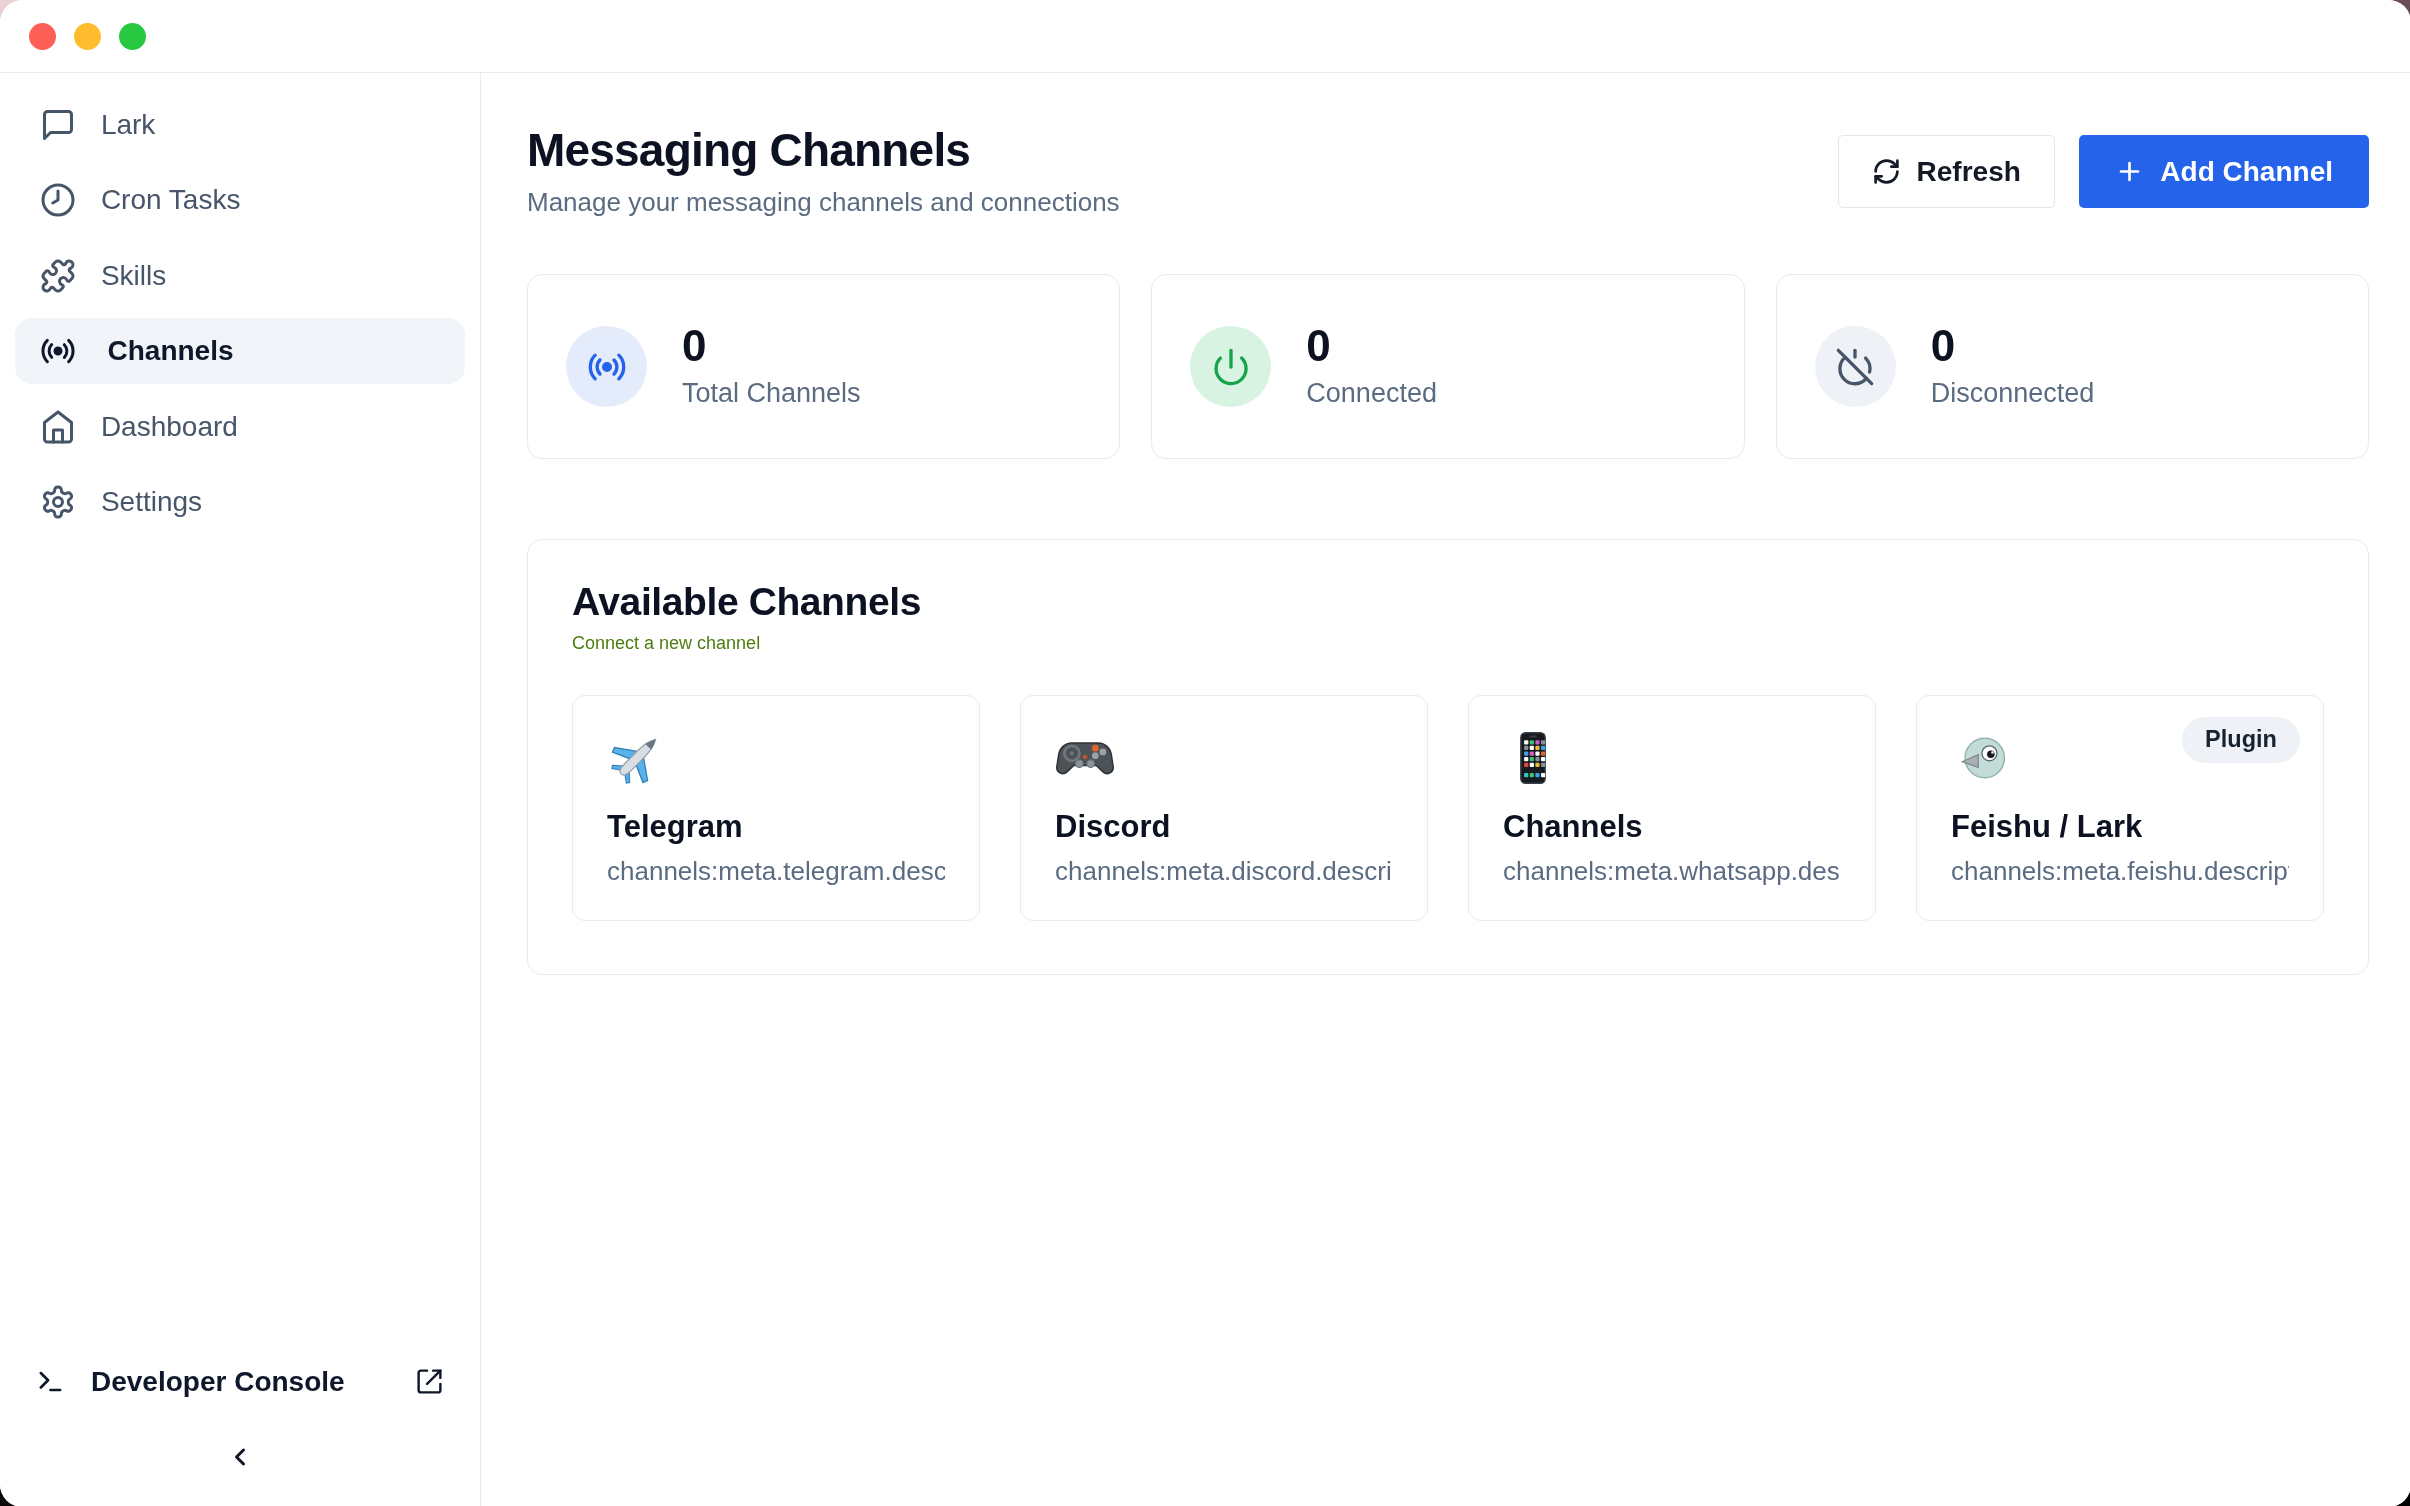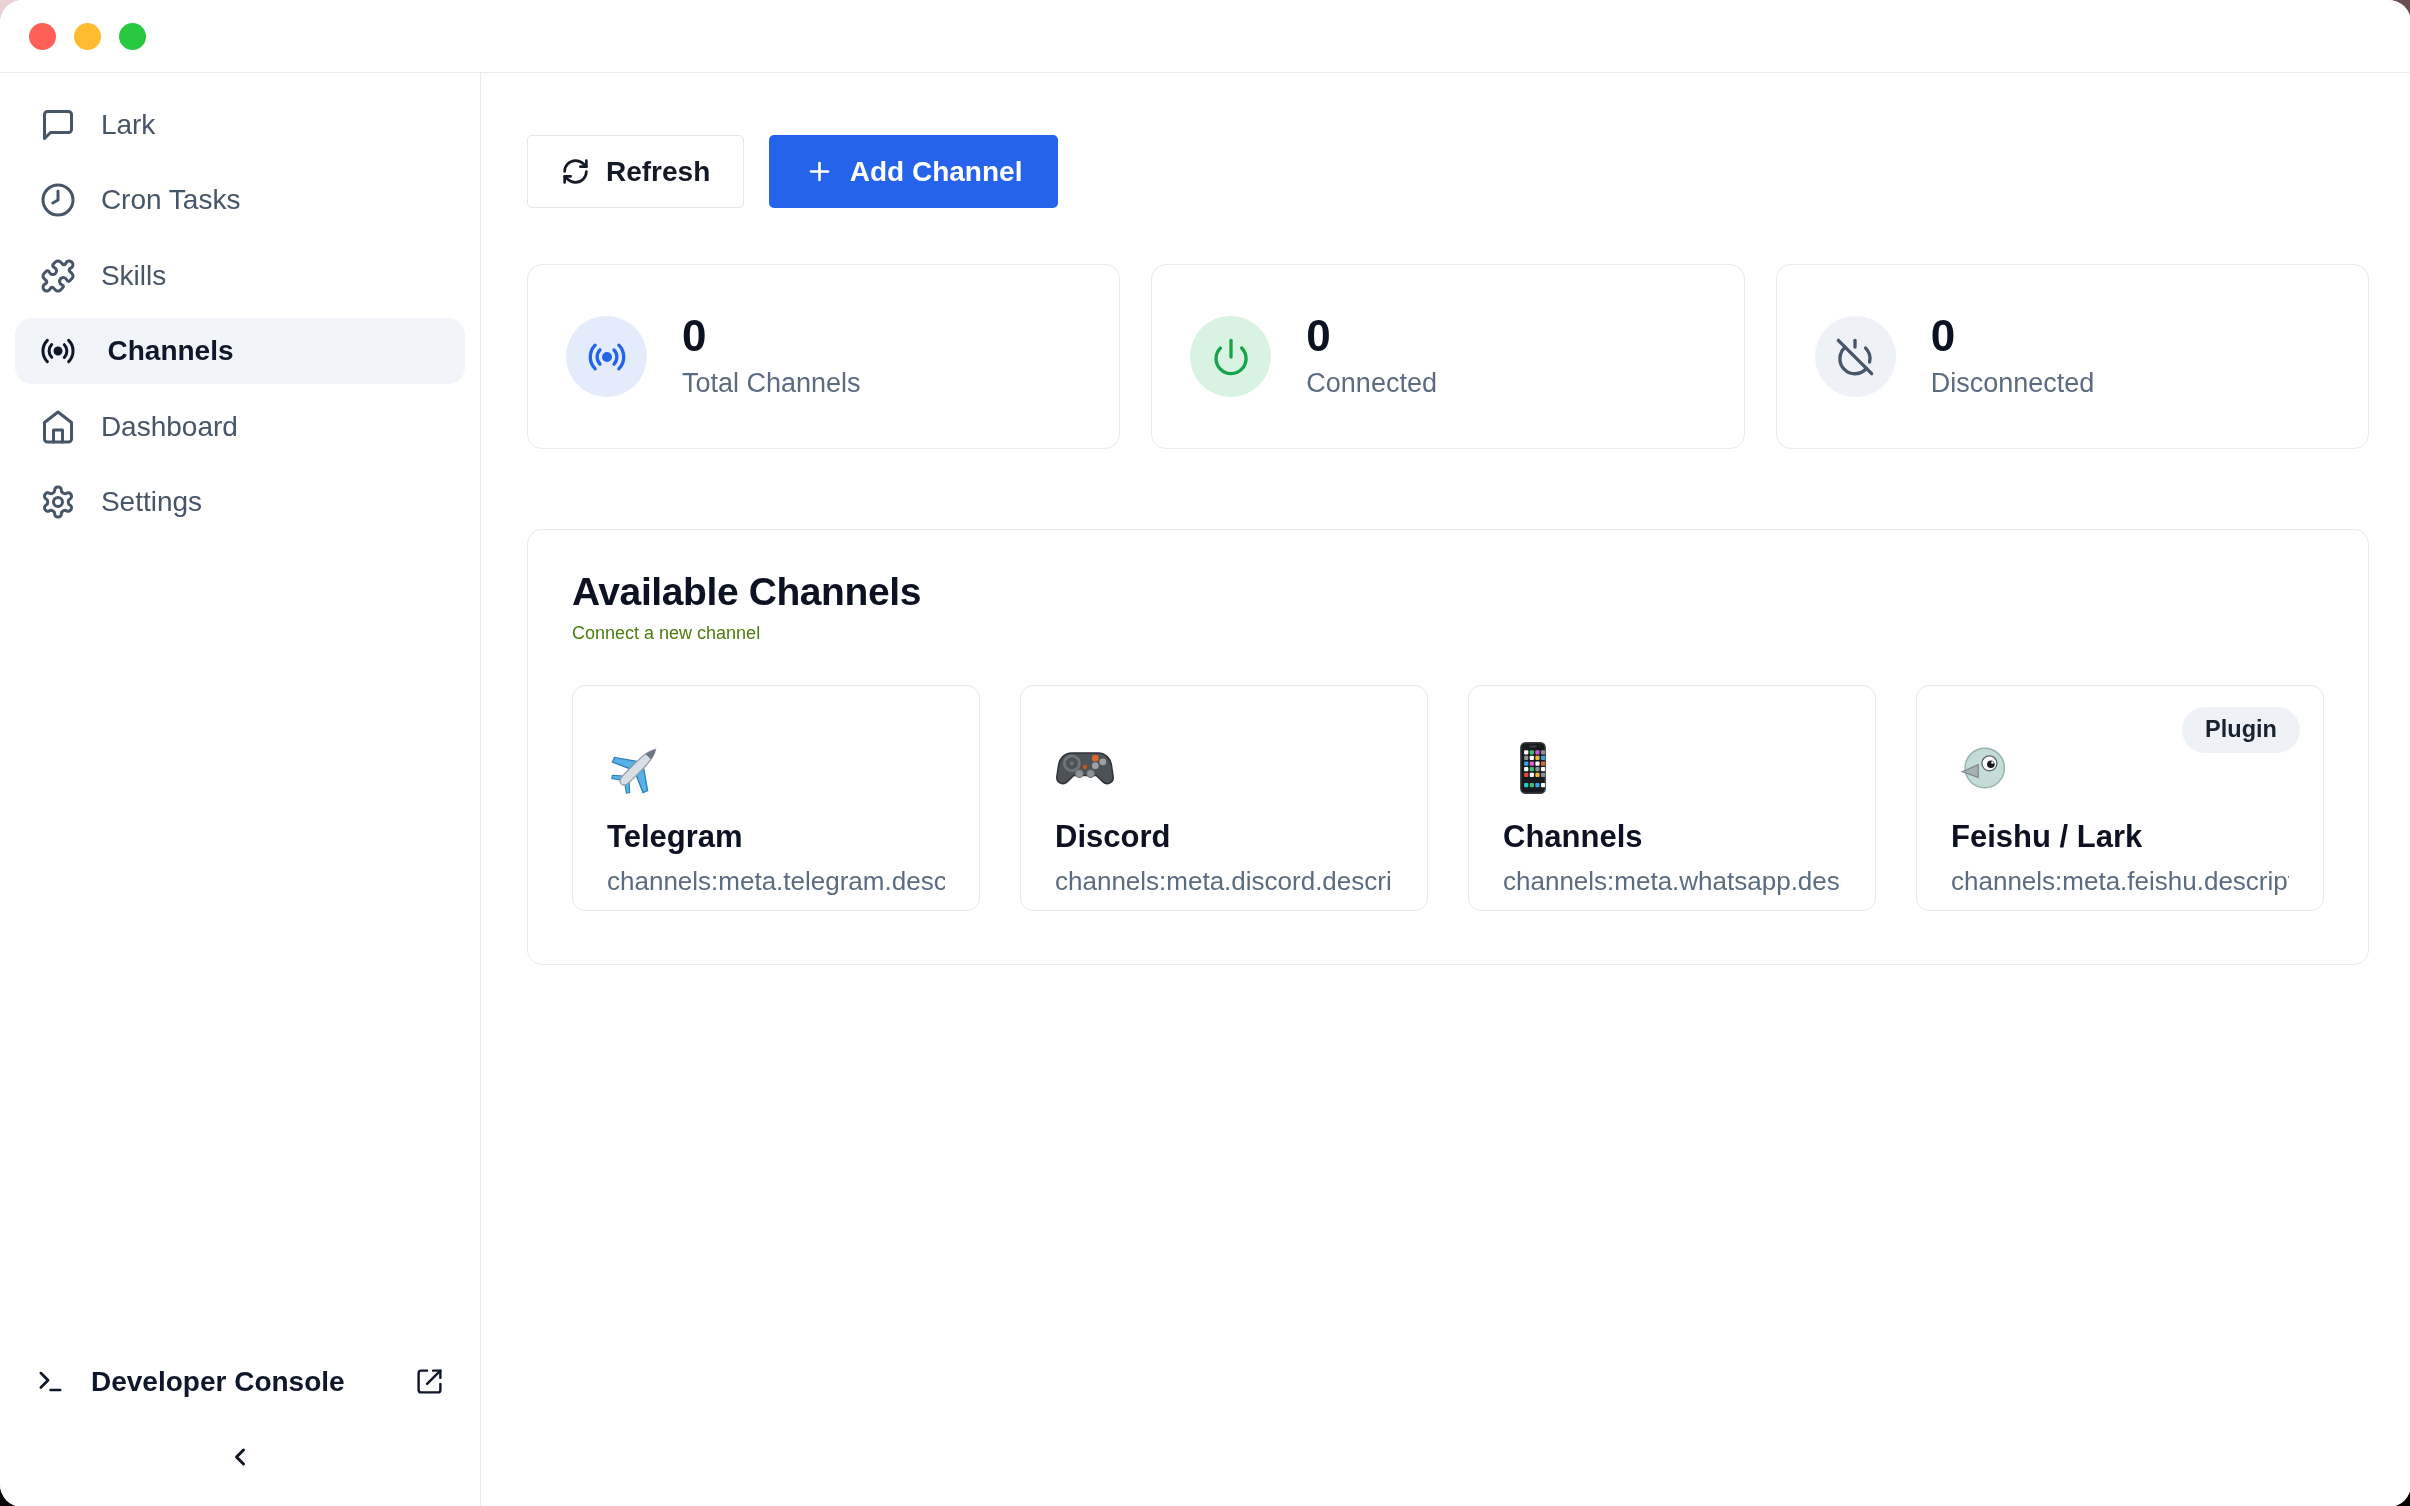--- a/index.html
+++ b/index.html
@@ -76,21 +76,21 @@
   .si-gray  { background:#eef1f6; color:#475569; }
   .stat-value { font-size:44px; font-weight:700; color:#0c1222; line-height:1; }
   .stat-label { margin-top:10.4px; font-size:27px; color:#5b6b82; }
 
   .panel { margin-top:80px; border:1.9px solid #e6eaf1; border-radius:15px; padding:40px 44px 53px; background:#fff; }
   .panel-title { font-size:39px; font-weight:700; color:#0c1222; letter-spacing:-0.4px; }
   .panel-subtitle { margin-top:8.5px; font-size:18px; color:#4d7c0f; }
   .channel-grid { margin-top:41px; display:grid; grid-template-columns:repeat(4,1fr); gap:40px; }
   .channel-card {
     position:relative; border:1.9px solid #e6eaf1; border-radius:13px; height:226px;
-    padding:52px 34px; background:#fff; cursor:pointer; overflow:hidden;
+    padding:32px 34px; background:#fff; cursor:pointer; overflow:hidden;
   }
   .channel-emoji { width:60px; height:60px; }
   .channel-emoji svg { width:60px; height:60px; }
   .channel-name { margin-top:21px; font-size:31px; font-weight:600; color:#0c1222; }
   .channel-desc { margin-top:11.3px; font-size:26px; color:#5b6b82; white-space:nowrap; overflow:hidden; }
   .badge {
     position:absolute; top:21px; right:22.6px; background:#eef2f7; color:#19222f;
     border-radius:941px; padding:9.4px 23.5px; font-size:23.5px; font-weight:600;
   }
 </style>
@@ -179,20 +179,24 @@
           <svg viewBox="0 0 24 24" fill="none" stroke="currentColor" stroke-width="2.6" stroke-linecap="round" stroke-linejoin="round">
               <polyline points="15 18 9 12 15 6"></polyline>
             </svg>
         </div>
       </div>
     </div>
 
     <div class="content">
 
       <div class="header-row">
+        <div>
+          <div class="page-title">Messaging Channels</div>
+          <div class="page-subtitle">Manage your messaging channels and connections</div>
+        </div>
         <div class="header-actions">
           <button class="btn btn-secondary">
             <svg viewBox="0 0 24 24" fill="none" stroke="currentColor" stroke-width="2.2" stroke-linecap="round" stroke-linejoin="round">
                 <path d="M3 12a9 9 0 0 1 9-9 9.75 9.75 0 0 1 6.74 2.74L21 8"></path>
                 <path d="M21 3v5h-5"></path>
                 <path d="M21 12a9 9 0 0 1-9 9 9.75 9.75 0 0 1-6.74-2.74L3 16"></path>
                 <path d="M3 21v-5h5"></path>
               </svg>
             <span>Refresh</span>
           </button>

